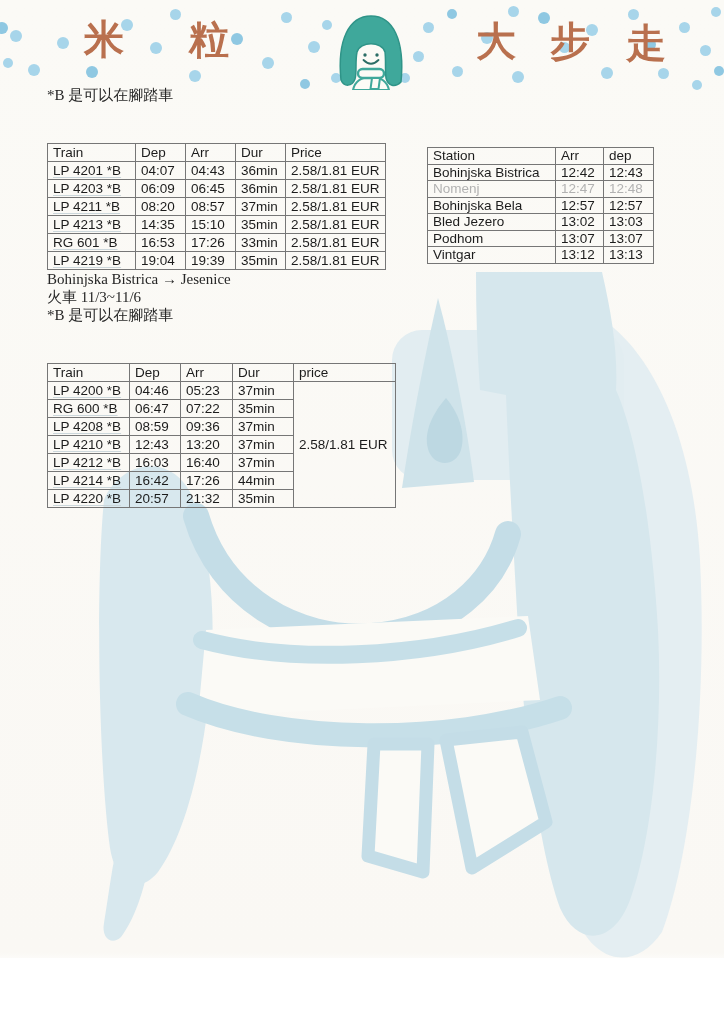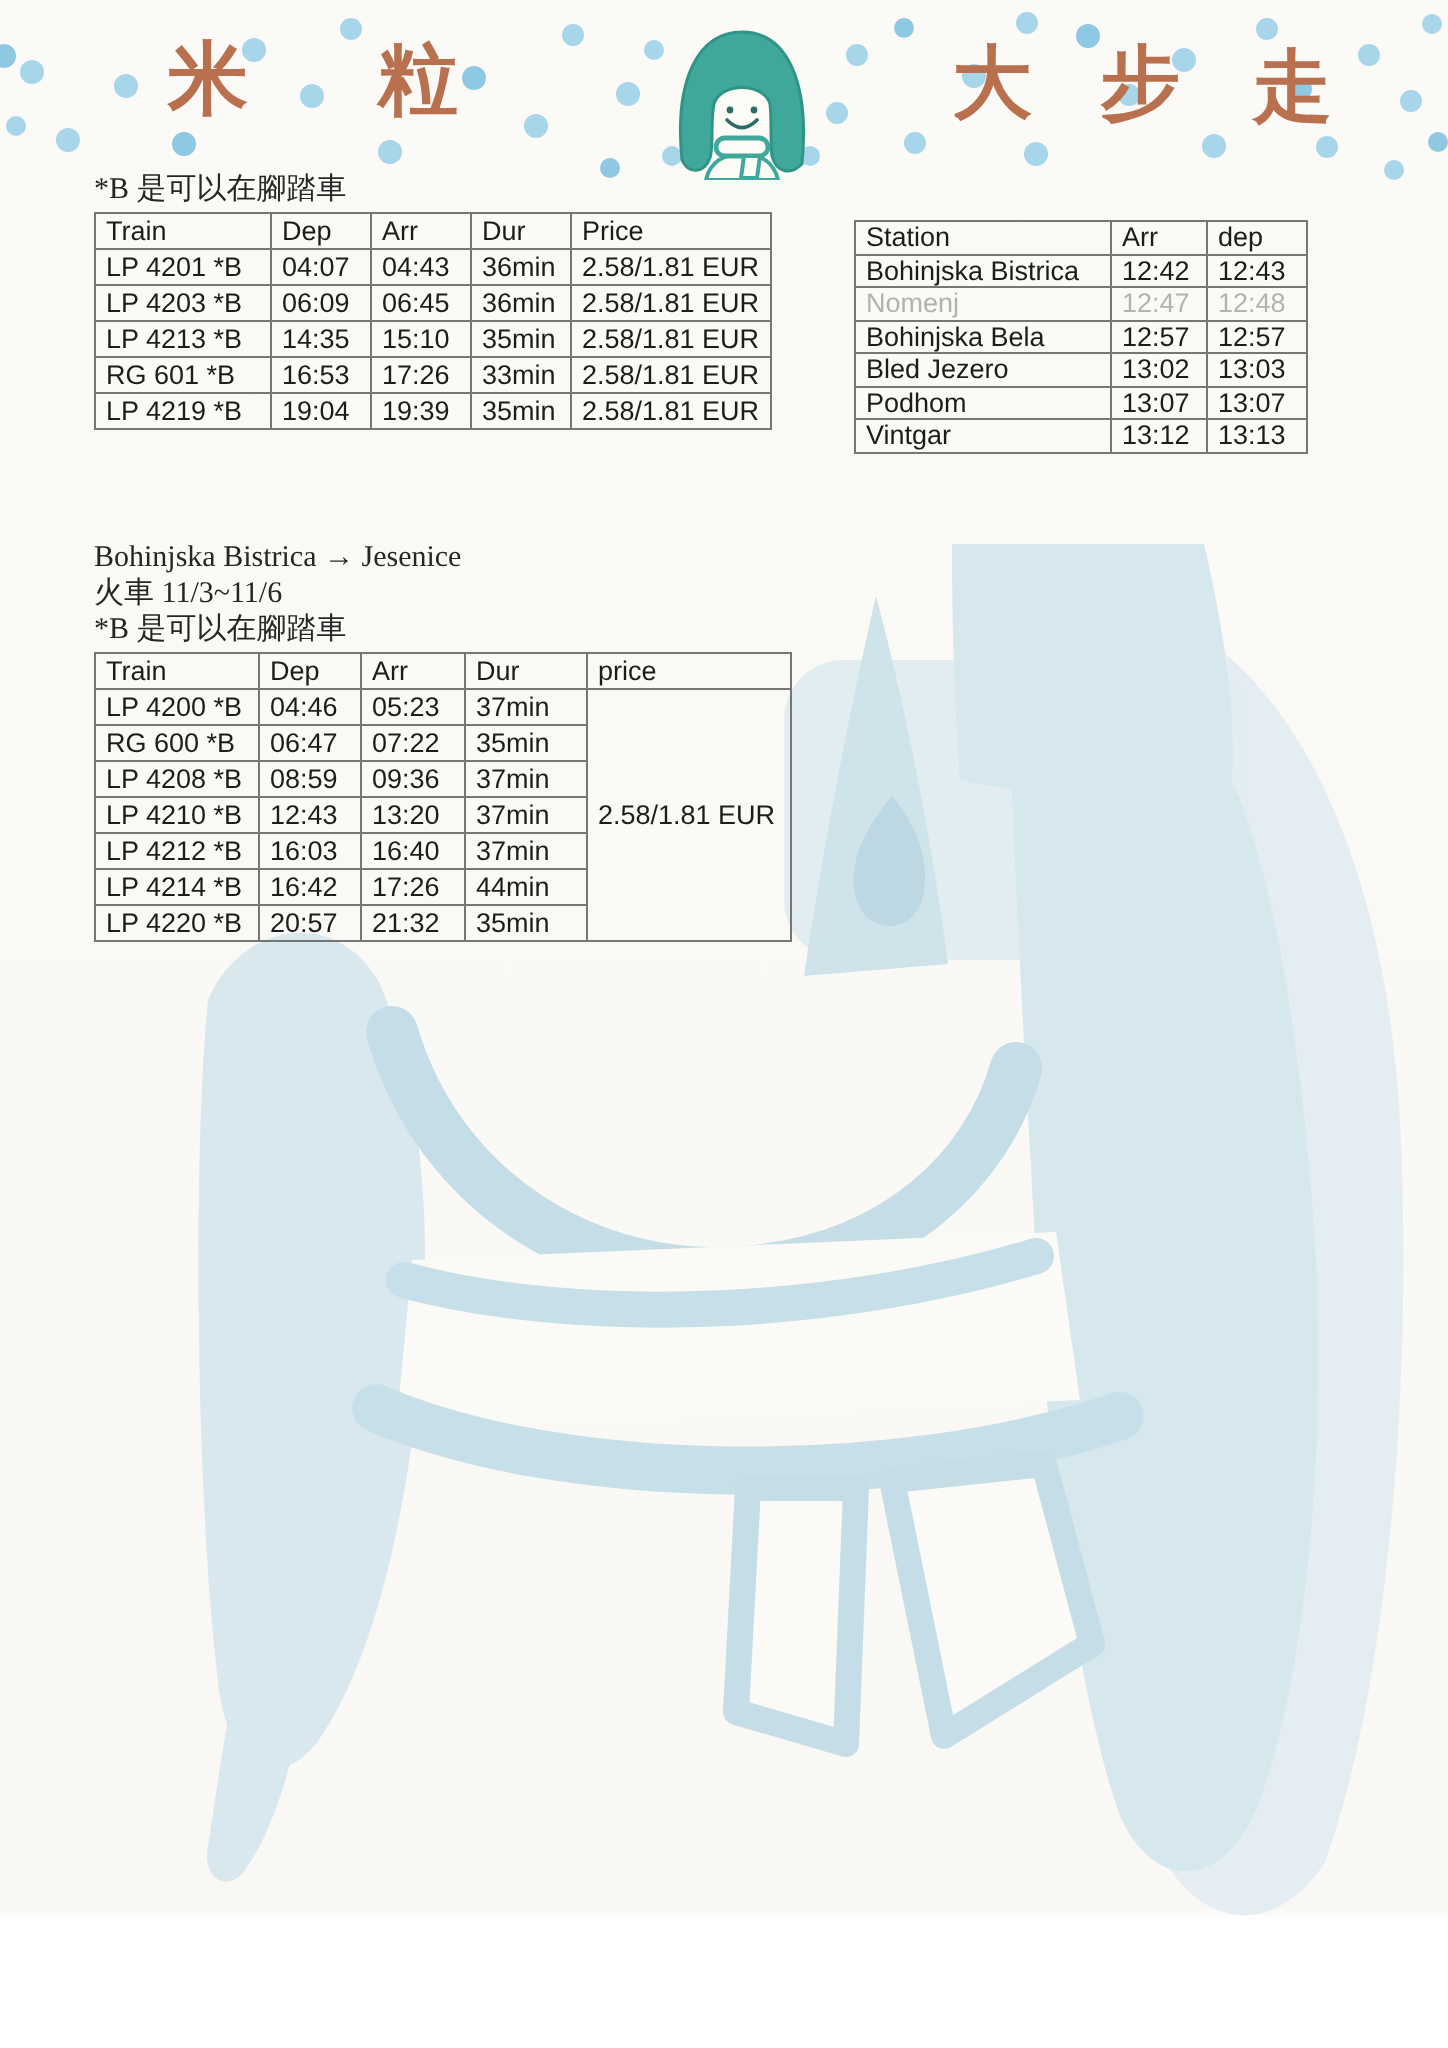--- a/index.html
+++ b/index.html
@@ -8,27 +8,27 @@
         font-family:"Liberation Serif",serif;}
   svg.wm{position:absolute;left:0;top:0;z-index:0;}
   .dotlayer{position:absolute;left:0;top:0;width:724px;height:100px;z-index:1;}
   .dot{position:absolute;border-radius:50%;}
   .tchar{position:absolute;z-index:2;font:700 40px "Liberation Serif","DejaVu Serif",serif;
          color:#b9704e;letter-spacing:0;line-height:1;}
   .mascot{position:absolute;z-index:2;}
   .stext{position:absolute;z-index:2;font:15px/18px "Liberation Serif","DejaVu Serif",serif;
          color:#262626;white-space:nowrap;}
   .sans{font-family:"Liberation Sans",sans-serif;}
-  table.t{position:absolute;z-index:2;border-collapse:collapse;table-layout:fixed;background:transparent;}
+  table.t{position:absolute;z-index:2;border-collapse:collapse;table-layout:fixed;background:transparent;margin-top:37px;}
   table.t th,table.t td{border:1px solid #767676;font:13.5px/15px "Liberation Sans",sans-serif;
          color:#1c1c1c;font-weight:400;text-align:left;padding:1px 5px;
          white-space:nowrap;overflow:hidden;}
   #station-table th,#station-table td{line-height:13.5px;}
   #table1 td:first-child,#table2 td:first-child{
-         text-decoration-color:#ccd7db;text-underline-offset:2px;}
+         text-decoration:underline;text-decoration-color:#ccd7db;text-underline-offset:2px;}
   tr.dim td{color:#b2b2b2;}
   td.merged{vertical-align:middle;text-decoration:none !important;}
   .bottom-white{position:absolute;left:0;top:958px;width:724px;height:66px;background:#ffffff;z-index:1;}
 </style>
 </head>
 <body>
 
 <div class="page">
 
   <svg class="wm" width="724" height="1024" viewBox="0 0 724 1024">
@@ -149,20 +149,27 @@
           <td>2.58/1.81 EUR</td>
         </tr>
         <tr>
           <td>LP 4203 *B</td>
           <td>06:09</td>
           <td>06:45</td>
           <td>36min</td>
           <td>2.58/1.81 EUR</td>
         </tr>
         <tr>
+          <td>LP 4211 *B</td>
+          <td>08:20</td>
+          <td>08:57</td>
+          <td>37min</td>
+          <td>2.58/1.81 EUR</td>
+        </tr>
+        <tr>
           <td>LP 4213 *B</td>
           <td>14:35</td>
           <td>15:10</td>
           <td>35min</td>
           <td>2.58/1.81 EUR</td>
         </tr>
         <tr>
           <td>RG 601 *B</td>
           <td>16:53</td>
           <td>17:26</td>

